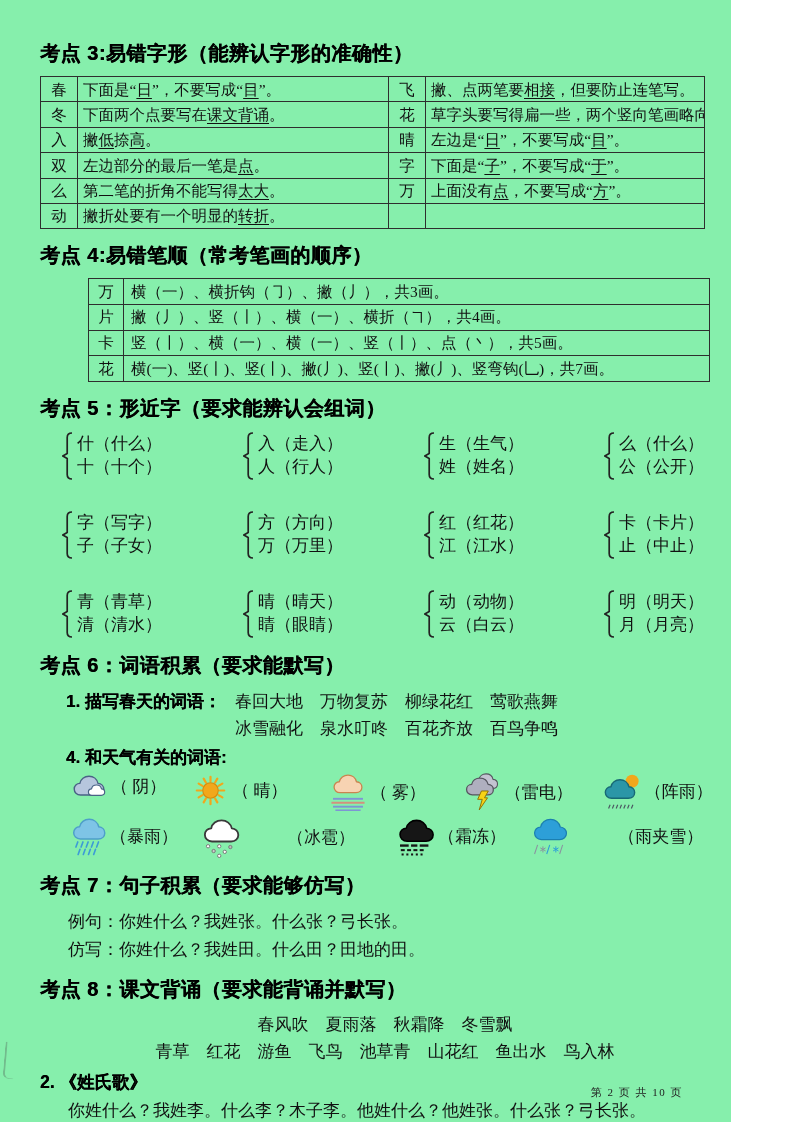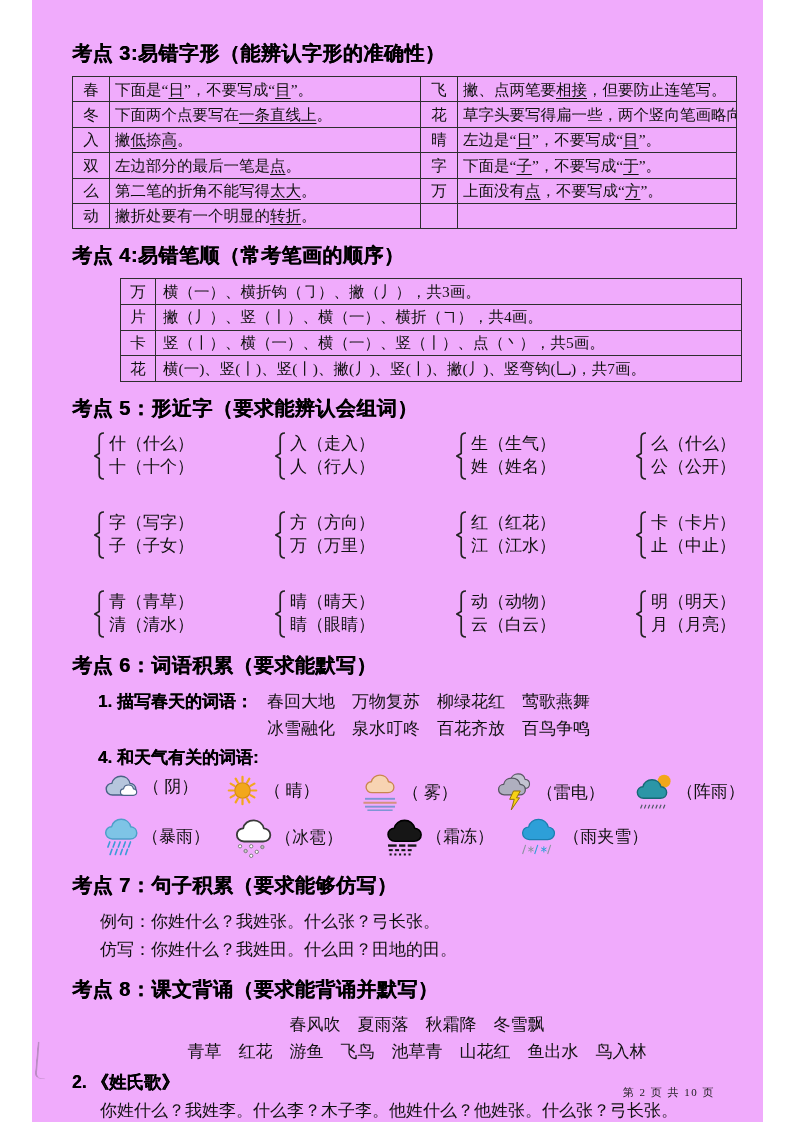--- a/index.html
+++ b/index.html
@@ -1,18 +1,18 @@
 <!DOCTYPE html>
 <html><head>
 <meta charset="utf-8">
 <style>
   html,body{margin:0;padding:0;background:#ffffff;}
-  .page{position:relative;width:731px;height:1122px;background:#f0abfc;box-sizing:border-box;
+  .page{position:relative;width:731px;height:1122px;background:#86efac;box-sizing:border-box;
         padding:40px 26px 0 40px;overflow:hidden;color:#111;
-        font-family:"Liberation Serif","DejaVu Serif",serif;margin-left:32px;}
+        font-family:"Liberation Serif","DejaVu Serif",serif;}
   .kd-title{font-family:"Liberation Sans","DejaVu Sans",sans-serif;font-weight:800;
             font-size:20px;color:#000;margin:13px 0 9px 0;letter-spacing:0.5px;
             text-shadow:0.45px 0 0 currentColor;}
   .kd-title.first{margin-top:0;}
   table{border-collapse:collapse;}
   .t1{width:100%;margin:2px 0 2px 0;table-layout:fixed;}
   .t1 td{border:1.6px solid #2e2e2e;font-size:15.5px;padding:1.5px 5px;line-height:1.38;
          white-space:nowrap;overflow:hidden;}
   .t1 td.c{width:32px;text-align:center;padding:1.5px 2px;}
   .t1 td.dl{width:300px;}
@@ -52,21 +52,21 @@
   <table class="t1">
       <tbody id="k3-tbody">
         <tr>
           <td class="c">春</td>
           <td class="dl">下面是“<u>日</u>”，不要写成“<u>目</u>”。</td>
           <td class="c">飞</td>
           <td>撇、点两笔要<u>相接</u>，但要防止连笔写。</td>
         </tr>
         <tr>
           <td class="c">冬</td>
-          <td class="dl">下面两个点要写在<u>一条直线上</u>。</td>
+          <td class="dl">下面两个点要写在<u>课文背诵</u>。</td>
           <td class="c">花</td>
           <td>草字头要写得扁一些，两个竖向笔画略向内收。</td>
         </tr>
         <tr>
           <td class="c">入</td>
           <td class="dl">撇<u>低</u>捺<u>高</u>。</td>
           <td class="c">晴</td>
           <td>左边是“<u>日</u>”，不要写成“<u>目</u>”。</td>
         </tr>
         <tr>
@@ -313,21 +313,21 @@
             <line x1="31.5" y1="35" x2="29" y2="42" stroke="#3D9BD6" stroke-width="2.2" stroke-linecap="round"></line>
             <line x1="38.5" y1="35" x2="36" y2="42" stroke="#3D9BD6" stroke-width="2.2" stroke-linecap="round"></line>
             <line x1="13.5" y1="45" x2="11" y2="52" stroke="#3D9BD6" stroke-width="2.2" stroke-linecap="round"></line>
             <line x1="20.5" y1="45" x2="18" y2="52" stroke="#3D9BD6" stroke-width="2.2" stroke-linecap="round"></line>
             <line x1="27.5" y1="45" x2="25" y2="52" stroke="#3D9BD6" stroke-width="2.2" stroke-linecap="round"></line>
             <line x1="34.5" y1="45" x2="32" y2="52" stroke="#3D9BD6" stroke-width="2.2" stroke-linecap="round"></line>
           </svg>
         </span>
         <span class="lbl">（暴雨）</span>
       </span>
-      <span class="w-item" style="margin-right: 40px;">
+      <span class="w-item" style="margin-right: 40px; gap: 44px;">
         <span class="w-icon">
           <svg width="40" height="43" viewBox="0 0 50 54">
             <path d="M13 30C7.5 30 4 26 4 21.5 4 17 7.5 13.5 12 13.5 13 7.5 18.5 3.5 25 3.5 31.5 3.5 36.5 7.8 37.8 13.5 42.5 13.8 46 17.3 46 21.8 46 26.5 42.3 30 37 30Z" fill="#ffffff" stroke="#3A3A3A" stroke-width="2.3" stroke-linejoin="round" transform="translate(2,2)"></path>
             <circle cx="10" cy="38" r="2.1" fill="#fff" stroke="#777" stroke-width="1.2"></circle>
             <circle cx="17" cy="44" r="2.1" fill="#ccc" stroke="#777" stroke-width="1.2"></circle>
             <circle cx="24" cy="38" r="2.1" fill="#fff" stroke="#777" stroke-width="1.2"></circle>
             <circle cx="31" cy="45" r="2.1" fill="#fff" stroke="#777" stroke-width="1.2"></circle>
             <circle cx="38" cy="39" r="2.1" fill="#bbb" stroke="#777" stroke-width="1.2"></circle>
             <circle cx="24" cy="50" r="2.1" fill="#fff" stroke="#777" stroke-width="1.2"></circle>
           </svg>
@@ -349,21 +349,21 @@
               <rect x="8" y="47.5" width="2.6" height="2.6"></rect>
               <rect x="14" y="47.5" width="2.6" height="2.6"></rect>
               <rect x="20" y="47.5" width="2.6" height="2.6"></rect>
               <rect x="26" y="47.5" width="2.6" height="2.6"></rect>
               <rect x="32" y="47.5" width="2.6" height="2.6"></rect>
             </g>
           </svg>
         </span>
         <span class="lbl">（霜冻）</span>
       </span>
-      <span class="w-item" style="margin-right: 0px;">
+      <span class="w-item" style="margin-right: 0px; gap: 43px;">
         <span class="w-icon">
           <svg width="38" height="41" viewBox="0 0 50 54">
             <path d="M13 30C7.5 30 4 26 4 21.5 4 17 7.5 13.5 12 13.5 13 7.5 18.5 3.5 25 3.5 31.5 3.5 36.5 7.8 37.8 13.5 42.5 13.8 46 17.3 46 21.8 46 26.5 42.3 30 37 30Z" fill="#2D9FD8" stroke="#1B7FB0" stroke-width="1.6" stroke-linejoin="round" transform="translate(2,1)"></path>
             <line x1="10" y1="38" x2="6" y2="50" stroke="#8A93A0" stroke-width="1.4"></line>
             <g stroke="#8A93A0" stroke-width="1.3">
               <line x1="17" y1="40" x2="17" y2="48"></line>
               <line x1="13.5" y1="42" x2="20.5" y2="46"></line>
               <line x1="13.5" y1="46" x2="20.5" y2="42"></line>
             </g>
             <line x1="26" y1="38" x2="22" y2="50" stroke="#2D9FD8" stroke-width="1.4"></line>

